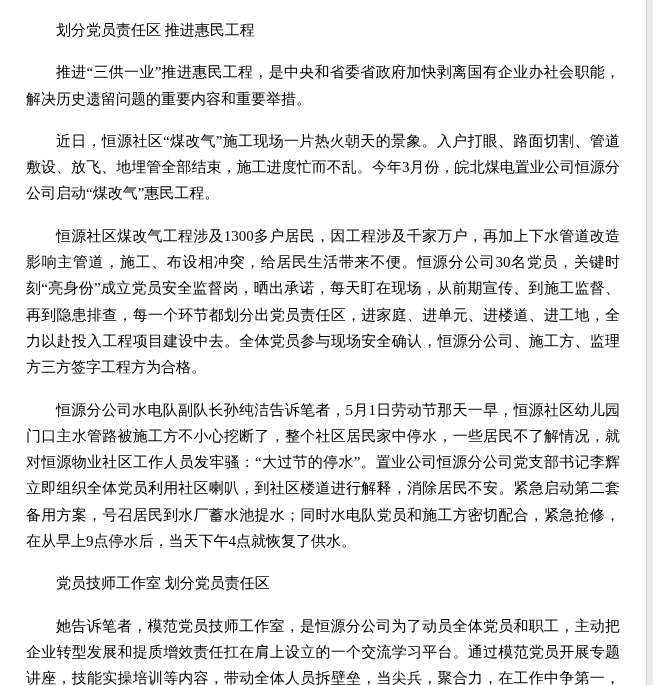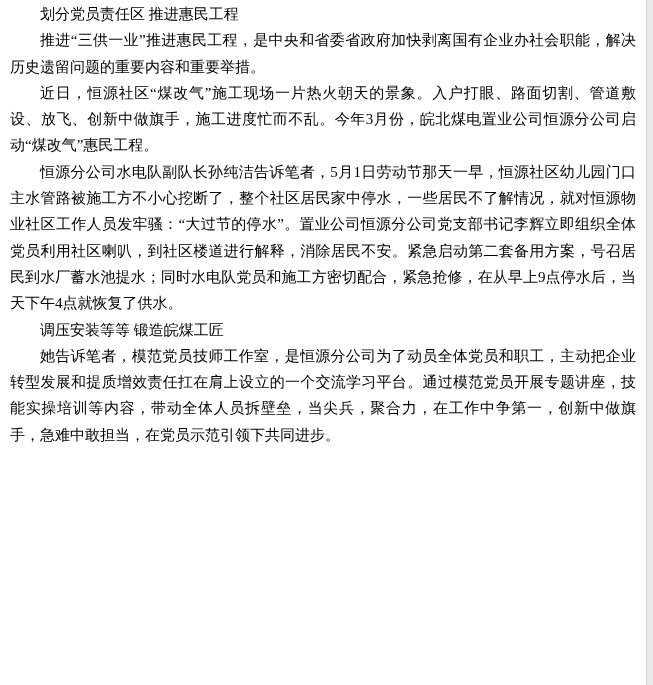--- a/index.html
+++ b/index.html
@@ -16,21 +16,21 @@
   }
   .doc {
     position: absolute;
     left: 0;
     top: 0;
     width: 636px;
     padding: 1px 0 0 10px;
     box-sizing: border-box;
   }
   .para {
-    margin: 0;
+    margin: 16px;
     padding: 0;
     color: #000000;
     font-size: 15px;
     line-height: 26.3px;
     text-indent: 2em;
     text-align: justify;
     text-justify: inter-ideograph;
     word-break: break-all;
     font-family: "Liberation Serif", "DejaVu Serif", serif;
   }
@@ -44,20 +44,21 @@
     border-left: 1px solid #d8d8d8;
   }
 </style>
 </head>
 <body>
 
 <div class="doc">
   <div>
       <p class="para heading">划分党员责任区 推进惠民工程</p>
       <p class="para body">推进“三供一业”推进惠民工程，是中央和省委省政府加快剥离国有企业办社会职能，解决历史遗留问题的重要内容和重要举措。</p>
-      <p class="para body">近日，恒源社区“煤改气”施工现场一片热火朝天的景象。入户打眼、路面切割、管道敷设、放飞、创新中做旗手，施工进度忙而不乱。今年3月份，皖北煤电置业公司恒源分公司启动“煤改气”惠民工程。</p>
+      <p class="para body">近日，恒源社区“煤改气”施工现场一片热火朝天的景象。入户打眼、路面切割、管道敷设、放飞、地埋管全部结束，施工进度忙而不乱。今年3月份，皖北煤电置业公司恒源分公司启动“煤改气”惠民工程。</p>
+      <p class="para body">恒源社区煤改气工程涉及1300多户居民，因工程涉及千家万户，再加上下水管道改造影响主管道，施工、布设相冲突，给居民生活带来不便。恒源分公司30名党员，关键时刻“亮身份”成立党员安全监督岗，晒出承诺，每天盯在现场，从前期宣传、到施工监督、再到隐患排查，每一个环节都划分出党员责任区，进家庭、进单元、进楼道、进工地，全力以赴投入工程项目建设中去。全体党员参与现场安全确认，恒源分公司、施工方、监理方三方签字工程方为合格。</p>
       <p class="para body">恒源分公司水电队副队长孙纯洁告诉笔者，5月1日劳动节那天一早，恒源社区幼儿园门口主水管路被施工方不小心挖断了，整个社区居民家中停水，一些居民不了解情况，就对恒源物业社区工作人员发牢骚：“大过节的停水”。置业公司恒源分公司党支部书记李辉立即组织全体党员利用社区喇叭，到社区楼道进行解释，消除居民不安。紧急启动第二套备用方案，号召居民到水厂蓄水池提水；同时水电队党员和施工方密切配合，紧急抢修，在从早上9点停水后，当天下午4点就恢复了供水。</p>
-      <p class="para heading">调压安装等等 锻造皖煤工匠</p>
+      <p class="para heading">党员技师工作室 划分党员责任区</p>
       <p class="para body">她告诉笔者，模范党员技师工作室，是恒源分公司为了动员全体党员和职工，主动把企业转型发展和提质增效责任扛在肩上设立的一个交流学习平台。通过模范党员开展专题讲座，技能实操培训等内容，带动全体人员拆壁垒，当尖兵，聚合力，在工作中争第一，创新中做旗手，急难中敢担当，在党员示范引领下共同进步。</p>
     </div>
 </div>
 
 <div class="scroll-strip"></div>
 
 </body></html>

